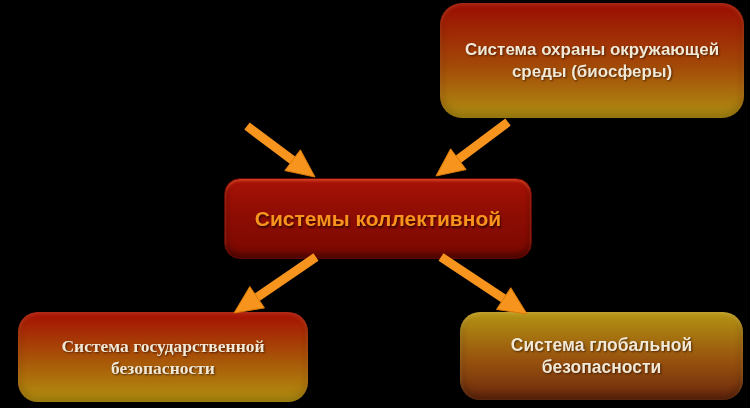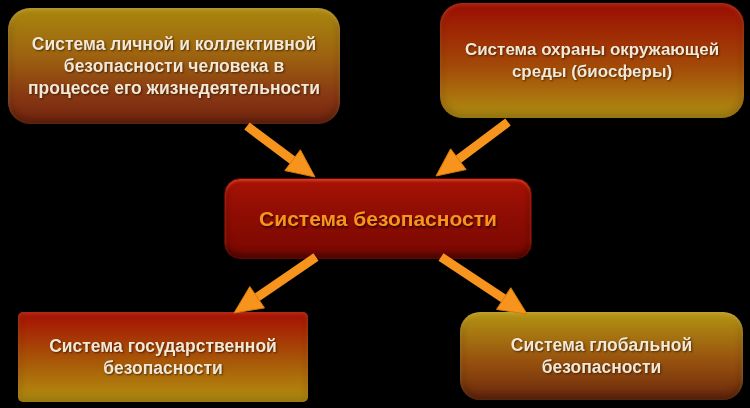--- a/index.html
+++ b/index.html
@@ -35,48 +35,43 @@
     border-radius:16px;
     box-shadow:inset 0 2px 3px rgba(255,110,60,.55), inset 0 -4px 7px rgba(0,0,0,.45);
     color:#F8941E;
     text-shadow:1px 2px 2px rgba(0,0,0,.6);
     font-size:21px;line-height:24px;
   }
   .node-bl{
     left:18px;top:312px;width:290px;height:90px;
     background:linear-gradient(180deg,#A50F03 0%,#A85808 55%,#B49110 100%);
     box-shadow:inset 0 2px 4px rgba(255,160,110,.25), inset 0 -4px 8px rgba(0,0,0,.2);
-    font-size:17.5px;line-height:22px;border-radius:5px;
+    font-size:17.5px;line-height:22px;border-radius:20px;font-family:Liberation Serif, serif;
   }
   .node-br{
     left:460px;top:312px;width:283px;height:88px;
     background:linear-gradient(180deg,#B49413 0%,#97520E 55%,#6C280D 100%);
     box-shadow:inset 0 2px 4px rgba(255,230,150,.28), inset 0 -5px 9px rgba(0,0,0,.3);
     font-size:17.5px;line-height:22px;border-radius:20px;
   }
   .arrows{position:absolute;left:0;top:0;width:750px;height:408px;pointer-events:none;}
 </style>
 </head>
 <body>
 
 <div class="canvas">
 
-  <div class="node node-tl">
-    <span>Система личной и коллективной
-безопасности человека в
-процессе его жизнедеятельности</span>
-  </div>
 
   <div class="node node-tr">
     <span>Система охраны окружающей
 среды (биосферы)</span>
   </div>
 
   <div class="node node-center">
-    <span>Система безопасности</span>
+    <span>Системы коллективной</span>
   </div>
 
   <div class="node node-bl">
     <span>Система государственной
 безопасности</span>
   </div>
 
   <div class="node node-br">
     <span>Система глобальной
 безопасности</span>

